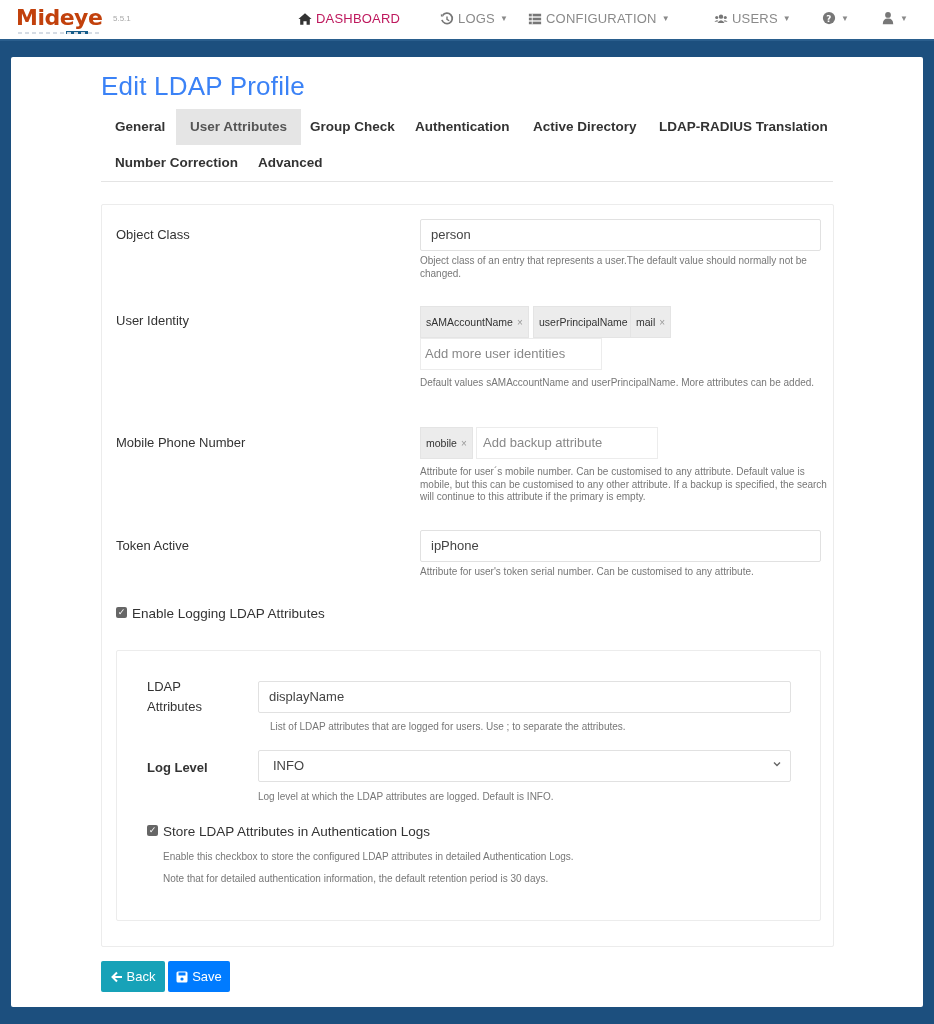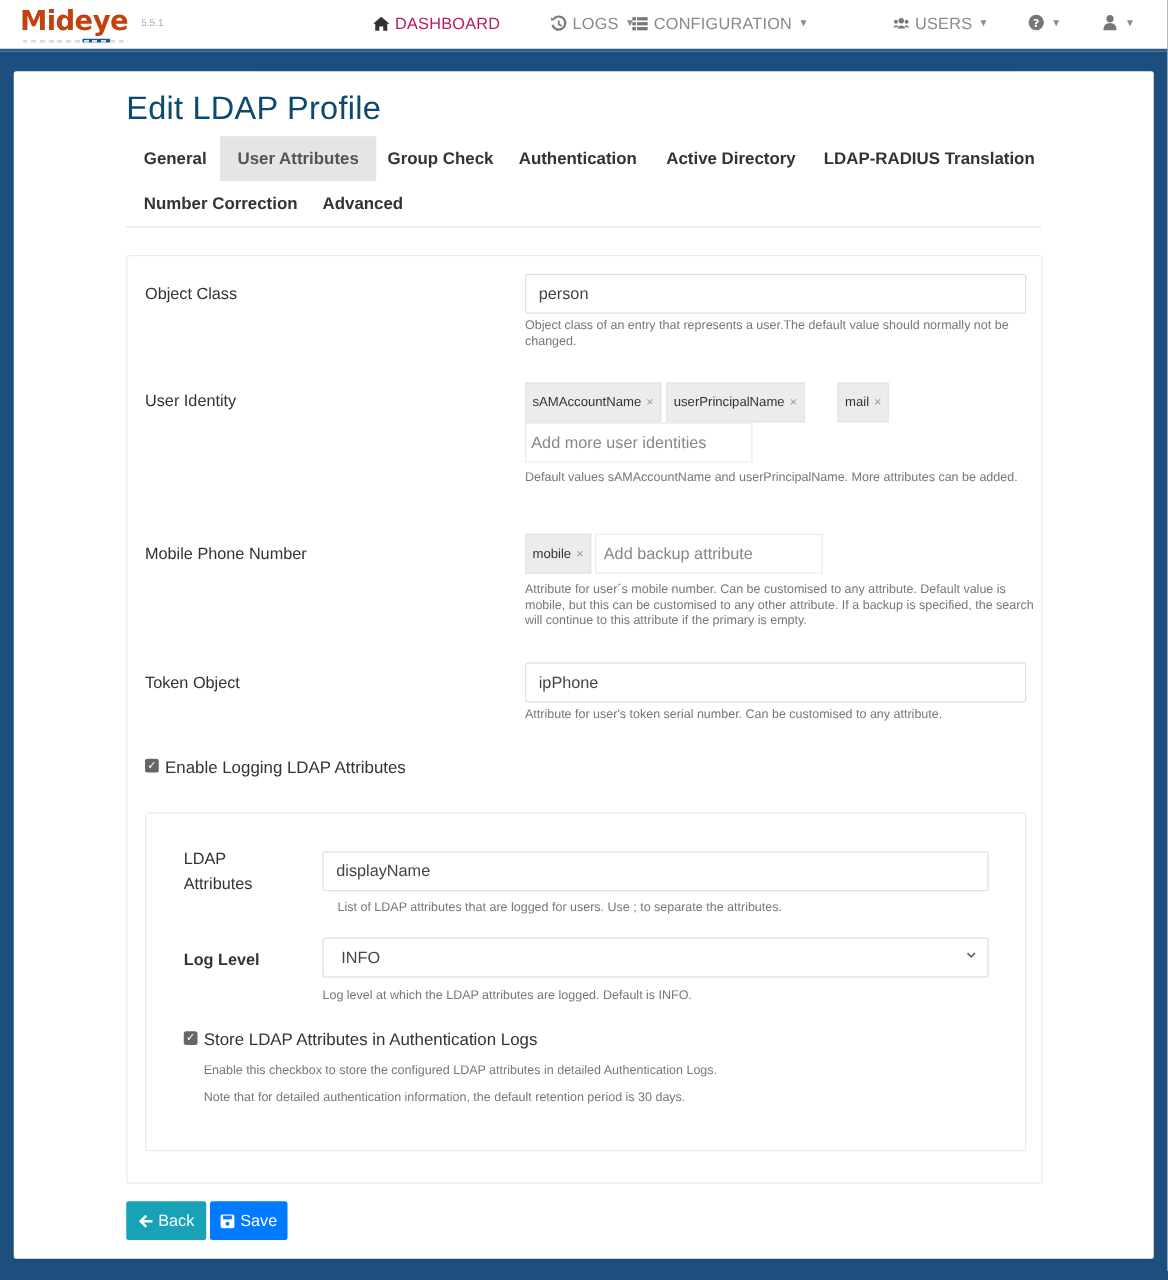--- a/index.html
+++ b/index.html
@@ -41,21 +41,21 @@
   .nav-icon { width: 14px; height: 14px; display: inline-block; }
   .caret { font-size: 8px; margin-left: 1px; }
 
   
   .card {
     position: absolute; left: 11px; top: 57px; width: 912px; height: 950px;
     background: #ffffff; border-radius: 2px;
   }
   .page-title {
     position: absolute; left: 90px; top: 14px;
-    font-size: 26px; color: #0c4a6e; font-weight: normal; letter-spacing: 0.2px;
+    font-size: 26px; color: #3b82f6; font-weight: normal; letter-spacing: 0.2px;
   }
   .tabs {
     position: absolute; left: 90px; top: 52px; width: 732px; height: 73px;
     border-bottom: 1px solid #e4e4e4;
   }
   .tab {
     position: absolute; height: 36px; line-height: 36px; padding: 0 14px;
     font-size: 13.5px; font-weight: bold; color: #333; white-space: nowrap; cursor: pointer;
   }
   .tab.active { background: #e5e5e5; color: #555; }
@@ -126,21 +126,21 @@
   <div class="nav-item" style="left:440px;">
     <svg class="nav-icon" viewBox="0 0 16 16">
         <path d="M3 4 A6 6 0 1 1 2.2 9" fill="none" stroke="#777" stroke-width="2"></path>
         <path d="M1 2 L4 5 L1 5 Z" fill="#777"></path>
         <path d="M8 5 L8 8.5 L10.5 10" stroke="#777" stroke-width="1.6" fill="none"></path>
       </svg>
     <span>LOGS</span>
     <span class="caret">▼</span>
   </div>
 
-  <div class="nav-item" style="left:505px;">
+  <div class="nav-item" style="left:528px;">
     <svg class="nav-icon" viewBox="0 0 16 16">
         <rect x="1" y="2" width="14" height="3" fill="#777"></rect>
         <rect x="1" y="6.5" width="14" height="3" fill="#777"></rect>
         <rect x="1" y="11" width="14" height="3" fill="#777"></rect>
         <rect x="4.3" y="2" width="1" height="12" fill="#fff"></rect>
       </svg>
     <span>CONFIGURATION</span>
     <span class="caret">▼</span>
   </div>
 
@@ -194,34 +194,34 @@
     <div class="input" style="left:318px; top:14px; width:401px;">person</div>
     <div class="help" style="left:318px; top:50px; width:405px;">Object class of an entry that represents a user.The default value should normally not be changed.</div>
 
     <span class="label" style="left:14px; top:108px;">User Identity</span>
     <div class="chip" style="left:318px; top:101px;">
       <span>sAMAccountName</span><span class="x">×</span>
     </div>
     <div class="chip" style="left:431px; top:101px;">
       <span>userPrincipalName</span><span class="x">×</span>
     </div>
-    <div class="chip" style="left:568px; top:101px;">
+    <div class="chip" style="left:528px; top:101px;">
       <span>mail</span><span class="x">×</span>
     </div>
     <div class="chip-input" style="left:318px; top:133px; width:182px;">Add more user identities</div>
     <div class="help" style="left:318px; top:172px; width:405px;">Default values sAMAccountName and userPrincipalName. More attributes can be added.</div>
 
     <span class="label" style="left:14px; top:230px;">Mobile Phone Number</span>
     <div class="chip" style="left:318px; top:222px;">
       <span>mobile</span><span class="x">×</span>
     </div>
     <div class="chip-input" style="left:374px; top:222px; width:182px; padding-left:6px;">Add backup attribute</div>
     <div class="help" style="left:318px; top:261px; width:410px;">Attribute for user´s mobile number. Can be customised to any attribute. Default value is mobile, but this can be customised to any other attribute. If a backup is specified, the search will continue to this attribute if the primary is empty.</div>
 
-    <span class="label" style="left:14px; top:333px;">Token Object</span>
+    <span class="label" style="left:14px; top:333px;">Token Active</span>
     <div class="input" style="left:318px; top:325px; width:401px;">ipPhone</div>
     <div class="help" style="left:318px; top:361px; width:405px;">Attribute for user's token serial number. Can be customised to any attribute.</div>
 
     <div class="checkbox" style="left:14px; top:402px;">✓</div>
     <span class="check-label" style="left:30px; top:401px;">Enable Logging LDAP Attributes</span>
 
     <div class="sub-panel">
       <span class="label" style="left:30px; top:26px; line-height:20px;">
         <span>LDAP</span><br>
         <span>Attributes</span>

